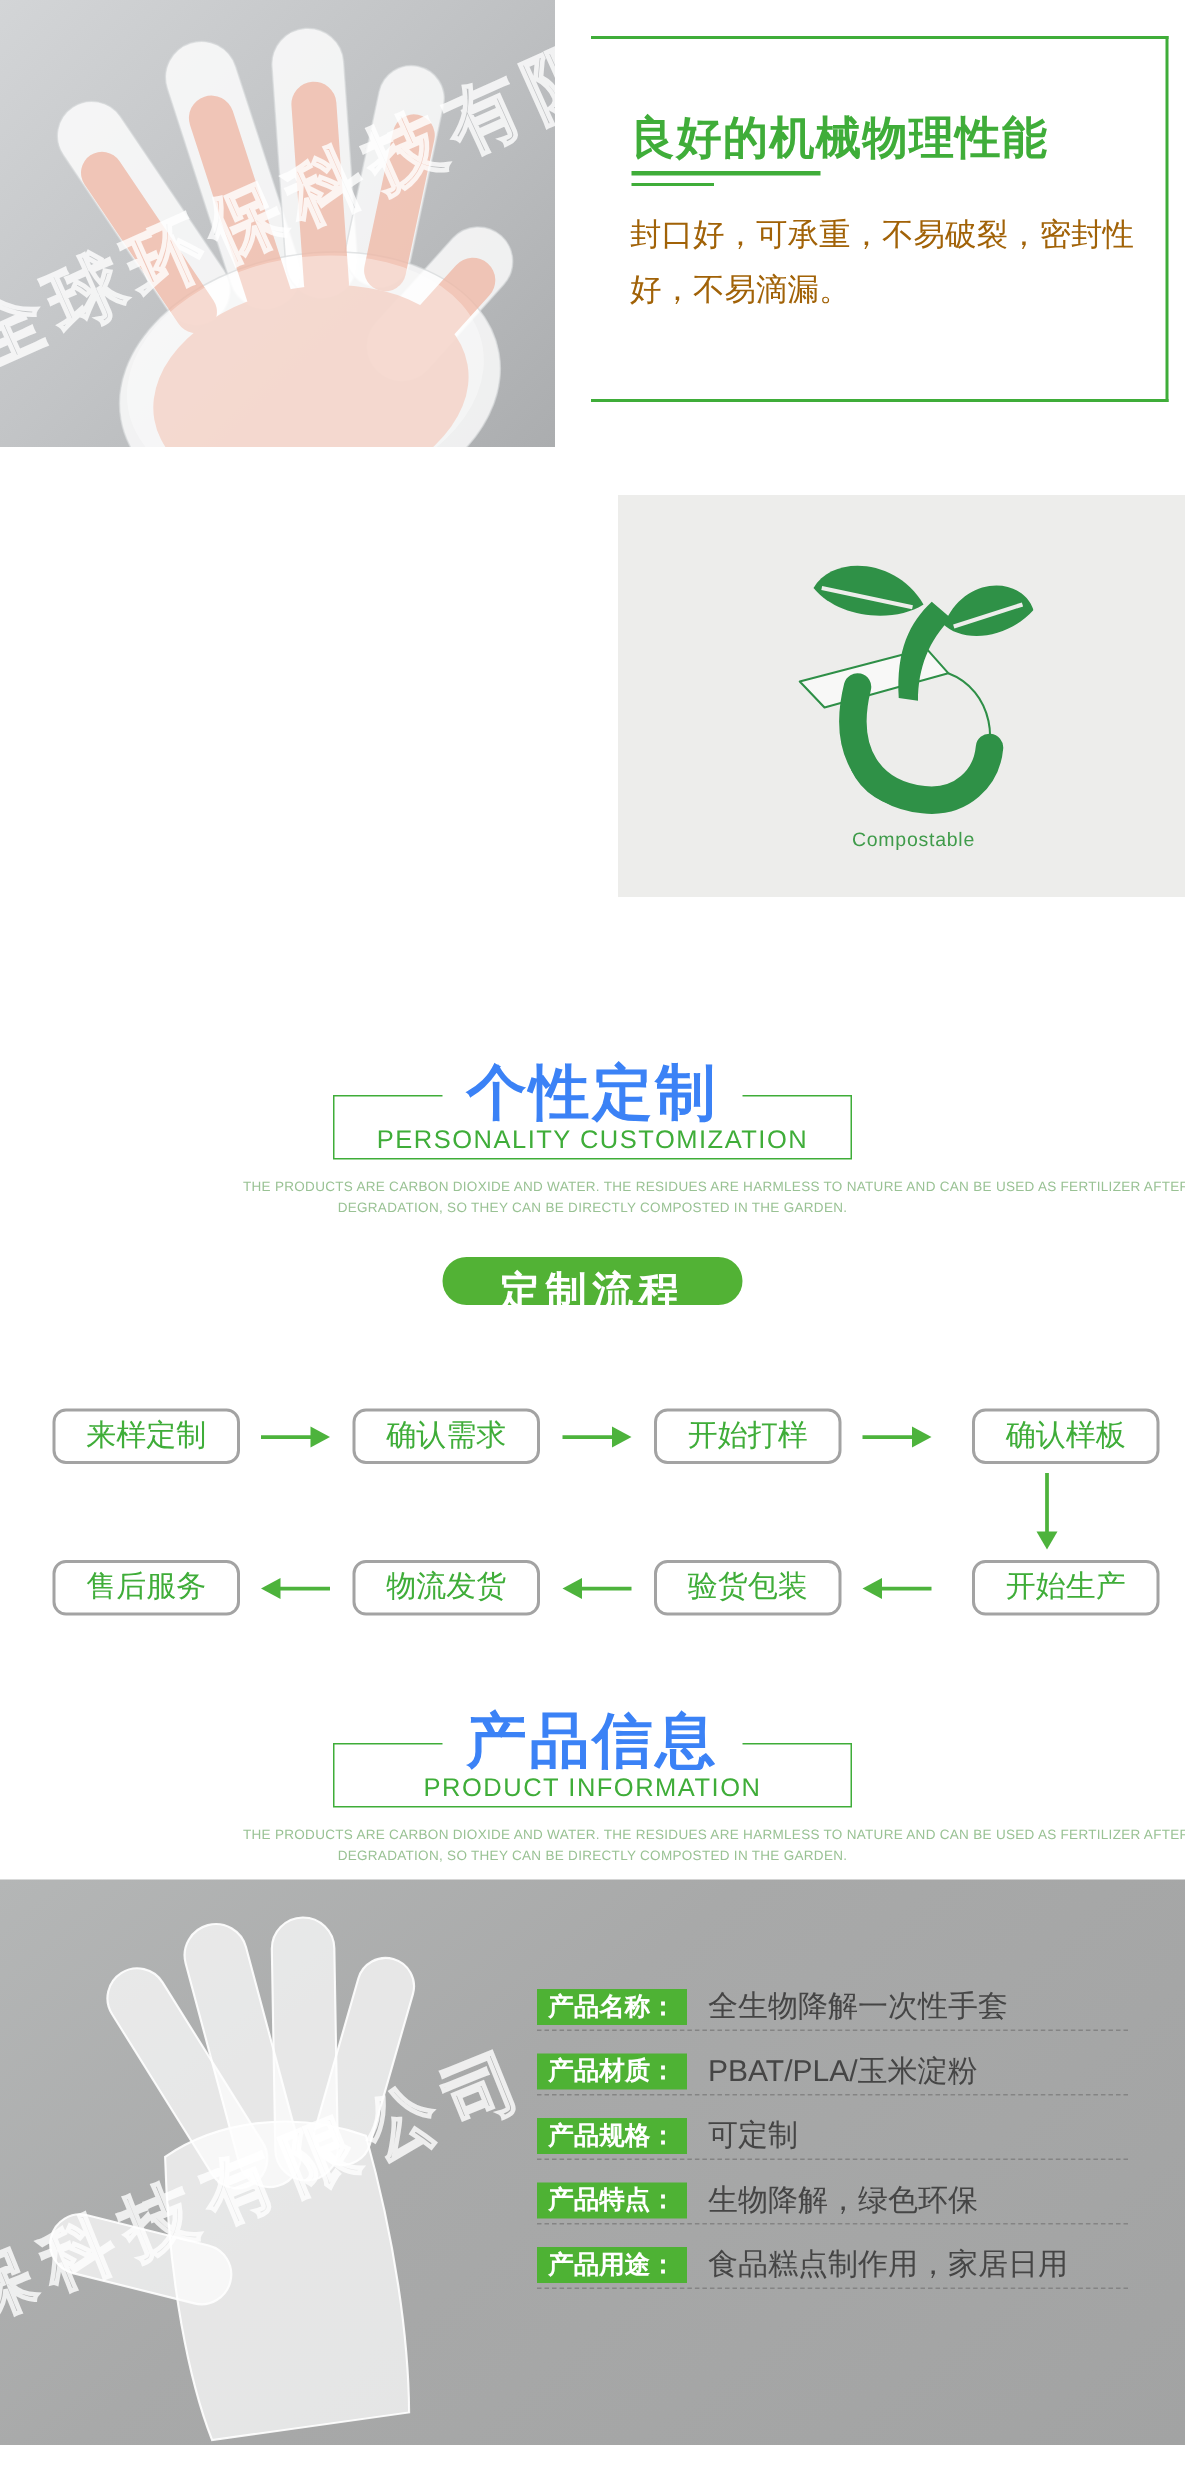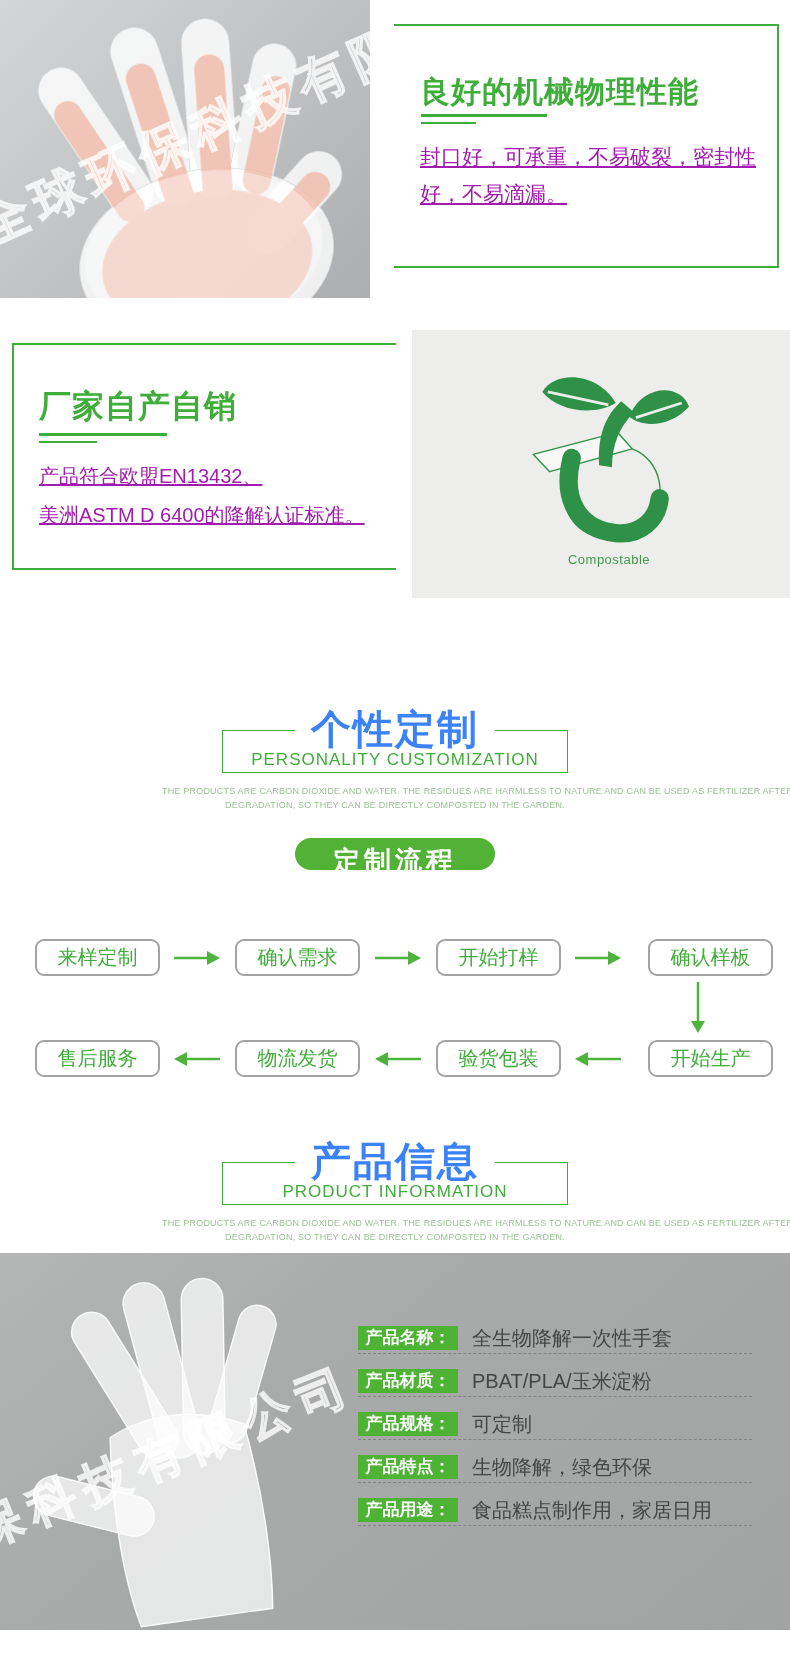--- a/index.html
+++ b/index.html
@@ -12,21 +12,21 @@
   .wm{position:absolute;color:transparent;-webkit-text-stroke:1.5px rgba(255,255,255,.8);
       font-weight:700;white-space:nowrap;pointer-events:none;}
   .wm1{font-size:50px;letter-spacing:8px;left:-18px;top:196px;transform:rotate(-24deg);transform-origin:left center;}
   .card1{position:absolute;left:394px;top:24px;width:385px;height:244px;box-sizing:border-box;
          background:#fff;border:2px solid #3FAD39;border-left:none;}
   .card-title{position:absolute;color:#3FAD39;font-weight:600;letter-spacing:1px;}
   .card1 .card-title{left:26px;top:46px;font-size:30px;}
   .uline{position:absolute;background:#3FAD39;}
   .card1 .l1{left:27px;top:88px;width:126px;height:3px;}
   .card1 .l2{left:27px;top:96px;width:55px;height:2px;}
-  .card-body{position:absolute;color:#a21caf;font-size:21px;line-height:37px;text-decoration:underline;}
+  .card-body{position:absolute;color:#a16207;font-size:21px;line-height:37px;}
   .card1 .card-body{left:26px;top:112px;width:338px;}
 
   
   .card2{position:absolute;left:12px;top:343px;width:384px;height:227px;box-sizing:border-box;
          background:#fff;border:2px solid #3FAD39;border-right:none;}
   .card2 .card-title{left:25px;top:40px;font-size:32px;}
   .card2 .l1{left:25px;top:88px;width:128px;height:3px;}
   .card2 .l2{left:25px;top:96px;width:58px;height:2px;}
   .card2 .card-body{left:25px;top:112px;width:350px;font-size:20px;line-height:39px;}
   .photo2{position:absolute;left:412px;top:330px;width:394px;height:268px;background:#EDEDEB;overflow:hidden;}
@@ -105,29 +105,20 @@
     <div class="wm wm1">全球环保科技有限公司</div>
   </div>
 
   <div class="card1">
     <div class="card-title">良好的机械物理性能</div>
     <div class="uline l1"></div>
     <div class="uline l2"></div>
     <div class="card-body">封口好，可承重，不易破裂，密封性好，不易滴漏。</div>
   </div>
 
-  <div class="card2">
-    <div class="card-title">厂家自产自销</div>
-    <div class="uline l1"></div>
-    <div class="uline l2"></div>
-    <div class="card-body">
-      <div>产品符合欧盟EN13432、</div>
-      <div>美洲ASTM D 6400的降解认证标准。</div>
-    </div>
-  </div>
 
   <div class="photo2">
     <svg class="svg-abs" viewBox="0 0 180 215" width="165" height="198" style="left:112px;top:34px;">
       <path d="M10,98 L102,74 L118,92 L28,117 Z" fill="rgba(255,255,255,0.6)" stroke="#2E8F47" stroke-width="1.5" stroke-linejoin="round"></path>
       <path d="M118,92 C150,104 158,146 136,172 C112,198 64,196 48,162" fill="none" stroke="#2E8F47" stroke-width="1.5"></path>
       <path d="M52,102 C40,150 62,180 100,184 C128,187 146,168 148,146" fill="none" stroke="#2F9147" stroke-width="20" stroke-linecap="round"></path>
       <path d="M82,110 C80,75 90,55 106,40 L120,52 C104,68 96,88 96,112 Z" fill="#2F9147"></path>
       <path d="M100,42 C80,8 34,6 20,30 C38,52 78,56 100,42 Z" fill="#2F9147"></path>
       <path d="M26,30 L92,44" stroke="#EDEDEB" stroke-width="3"></path>
       <path d="M116,54 C132,20 172,22 180,46 C160,68 128,70 114,56 Z" fill="#2F9147"></path>

